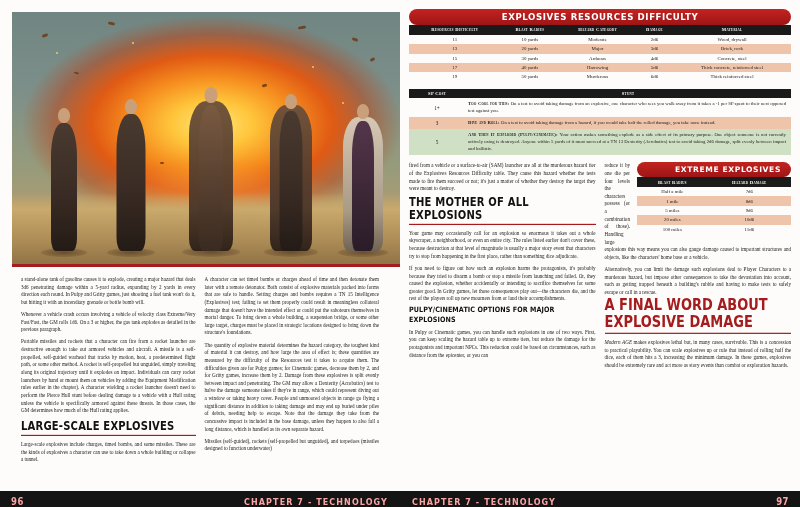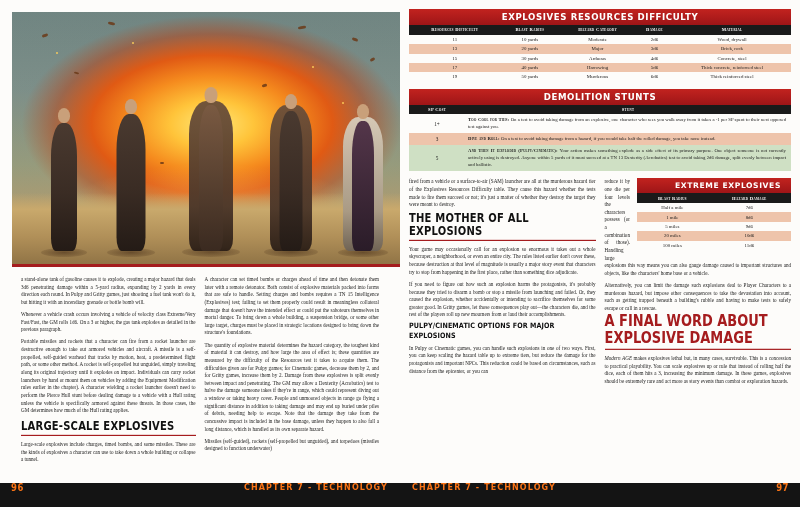--- a/index.html
+++ b/index.html
@@ -91,20 +91,21 @@
   }
 
   
   .tbl { width:100%; border-collapse:collapse; margin-bottom:7px; }
   .tbl .title td {
     background: linear-gradient(180deg,#c2231f 0%, #9e1517 100%);
     color:#fff; text-align:center;
     font-family:"DejaVu Sans", sans-serif; font-weight:700;
     font-size:8.6px; letter-spacing:.6px; padding:3px 2px;
     text-transform:uppercase;
+    border-radius:8px;
   }
   .tbl .head td {
     background:#1a1a1a; color:#fff; text-align:center;
     font-family:"Liberation Serif", serif; font-variant:small-caps;
     font-weight:700; font-size:4.6px; letter-spacing:.35px; padding:2.4px 2px;
   }
   .tbl td.cell {
     text-align:center; font-size:4.9px; padding:2.2px 2px; color:#1b1b1b;
   }
   .tbl tr.alt td { background:#eec4ab; }
@@ -120,22 +121,22 @@
   }
   .stunt-tbl .r1 td { background:#fdfcfa; }
   .stunt-tbl .r2 td { background:#eec4ab; }
   .stunt-tbl .r3 td { background:#cfe0c4; }
   .sname { font-variant:small-caps; font-weight:700; letter-spacing:.2px; }
 
   .side-tbl { width: 154px; float:right; margin: 0 0 5px 7px; }
 
   
   .footer {
-    position:absolute; left:0; right:0; bottom:0; height:24px;
-    background:#141414; color:#f97316; display:flex; align-items:flex-start;
+    position:absolute; left:0; right:0; bottom:0; height:16px;
+    background:#141414; color:#fca5a5; display:flex; align-items:flex-end;
   }
   .footer .pg {
     font-family:"DejaVu Sans", sans-serif; font-weight:700; font-size:8.5px;
     letter-spacing:.5px; padding:0 11px;
     transform: scaleY(1.15);
   }
   .footer .ch {
     font-family:"DejaVu Sans", sans-serif; font-weight:700; font-size:8px;
     letter-spacing:1.1px; text-transform:uppercase; padding:0 12px;
     transform: scaleY(1.15);
@@ -277,23 +278,20 @@
           <td class="cell">50 yards</td>
           <td class="cell">Murderous</td>
           <td class="cell">6d6</td>
           <td class="cell">Thick reinforced steel</td>
         </tr>
       </tbody>
         </table>
 
       <table class="tbl stunt-tbl">
         <tbody>
-            <tr class="title">
-          <td colspan="2">DEMOLITION STUNTS</td>
-        </tr>
         <tr class="head">
           <td style="width:56px;">SP Cost</td>
           <td>Stunt</td>
         </tr>
         <tr class="r1">
           <td class="sp">1+</td>
           <td class="txt"><span class="sname">Too Cool for This:</span><span> On a test to avoid taking damage from an explosive, one character who sees you walk away from it takes a -1 per SP spent to their next opposed test against you.</span></td>
         </tr>
         <tr class="r2">
           <td class="sp">3</td>

